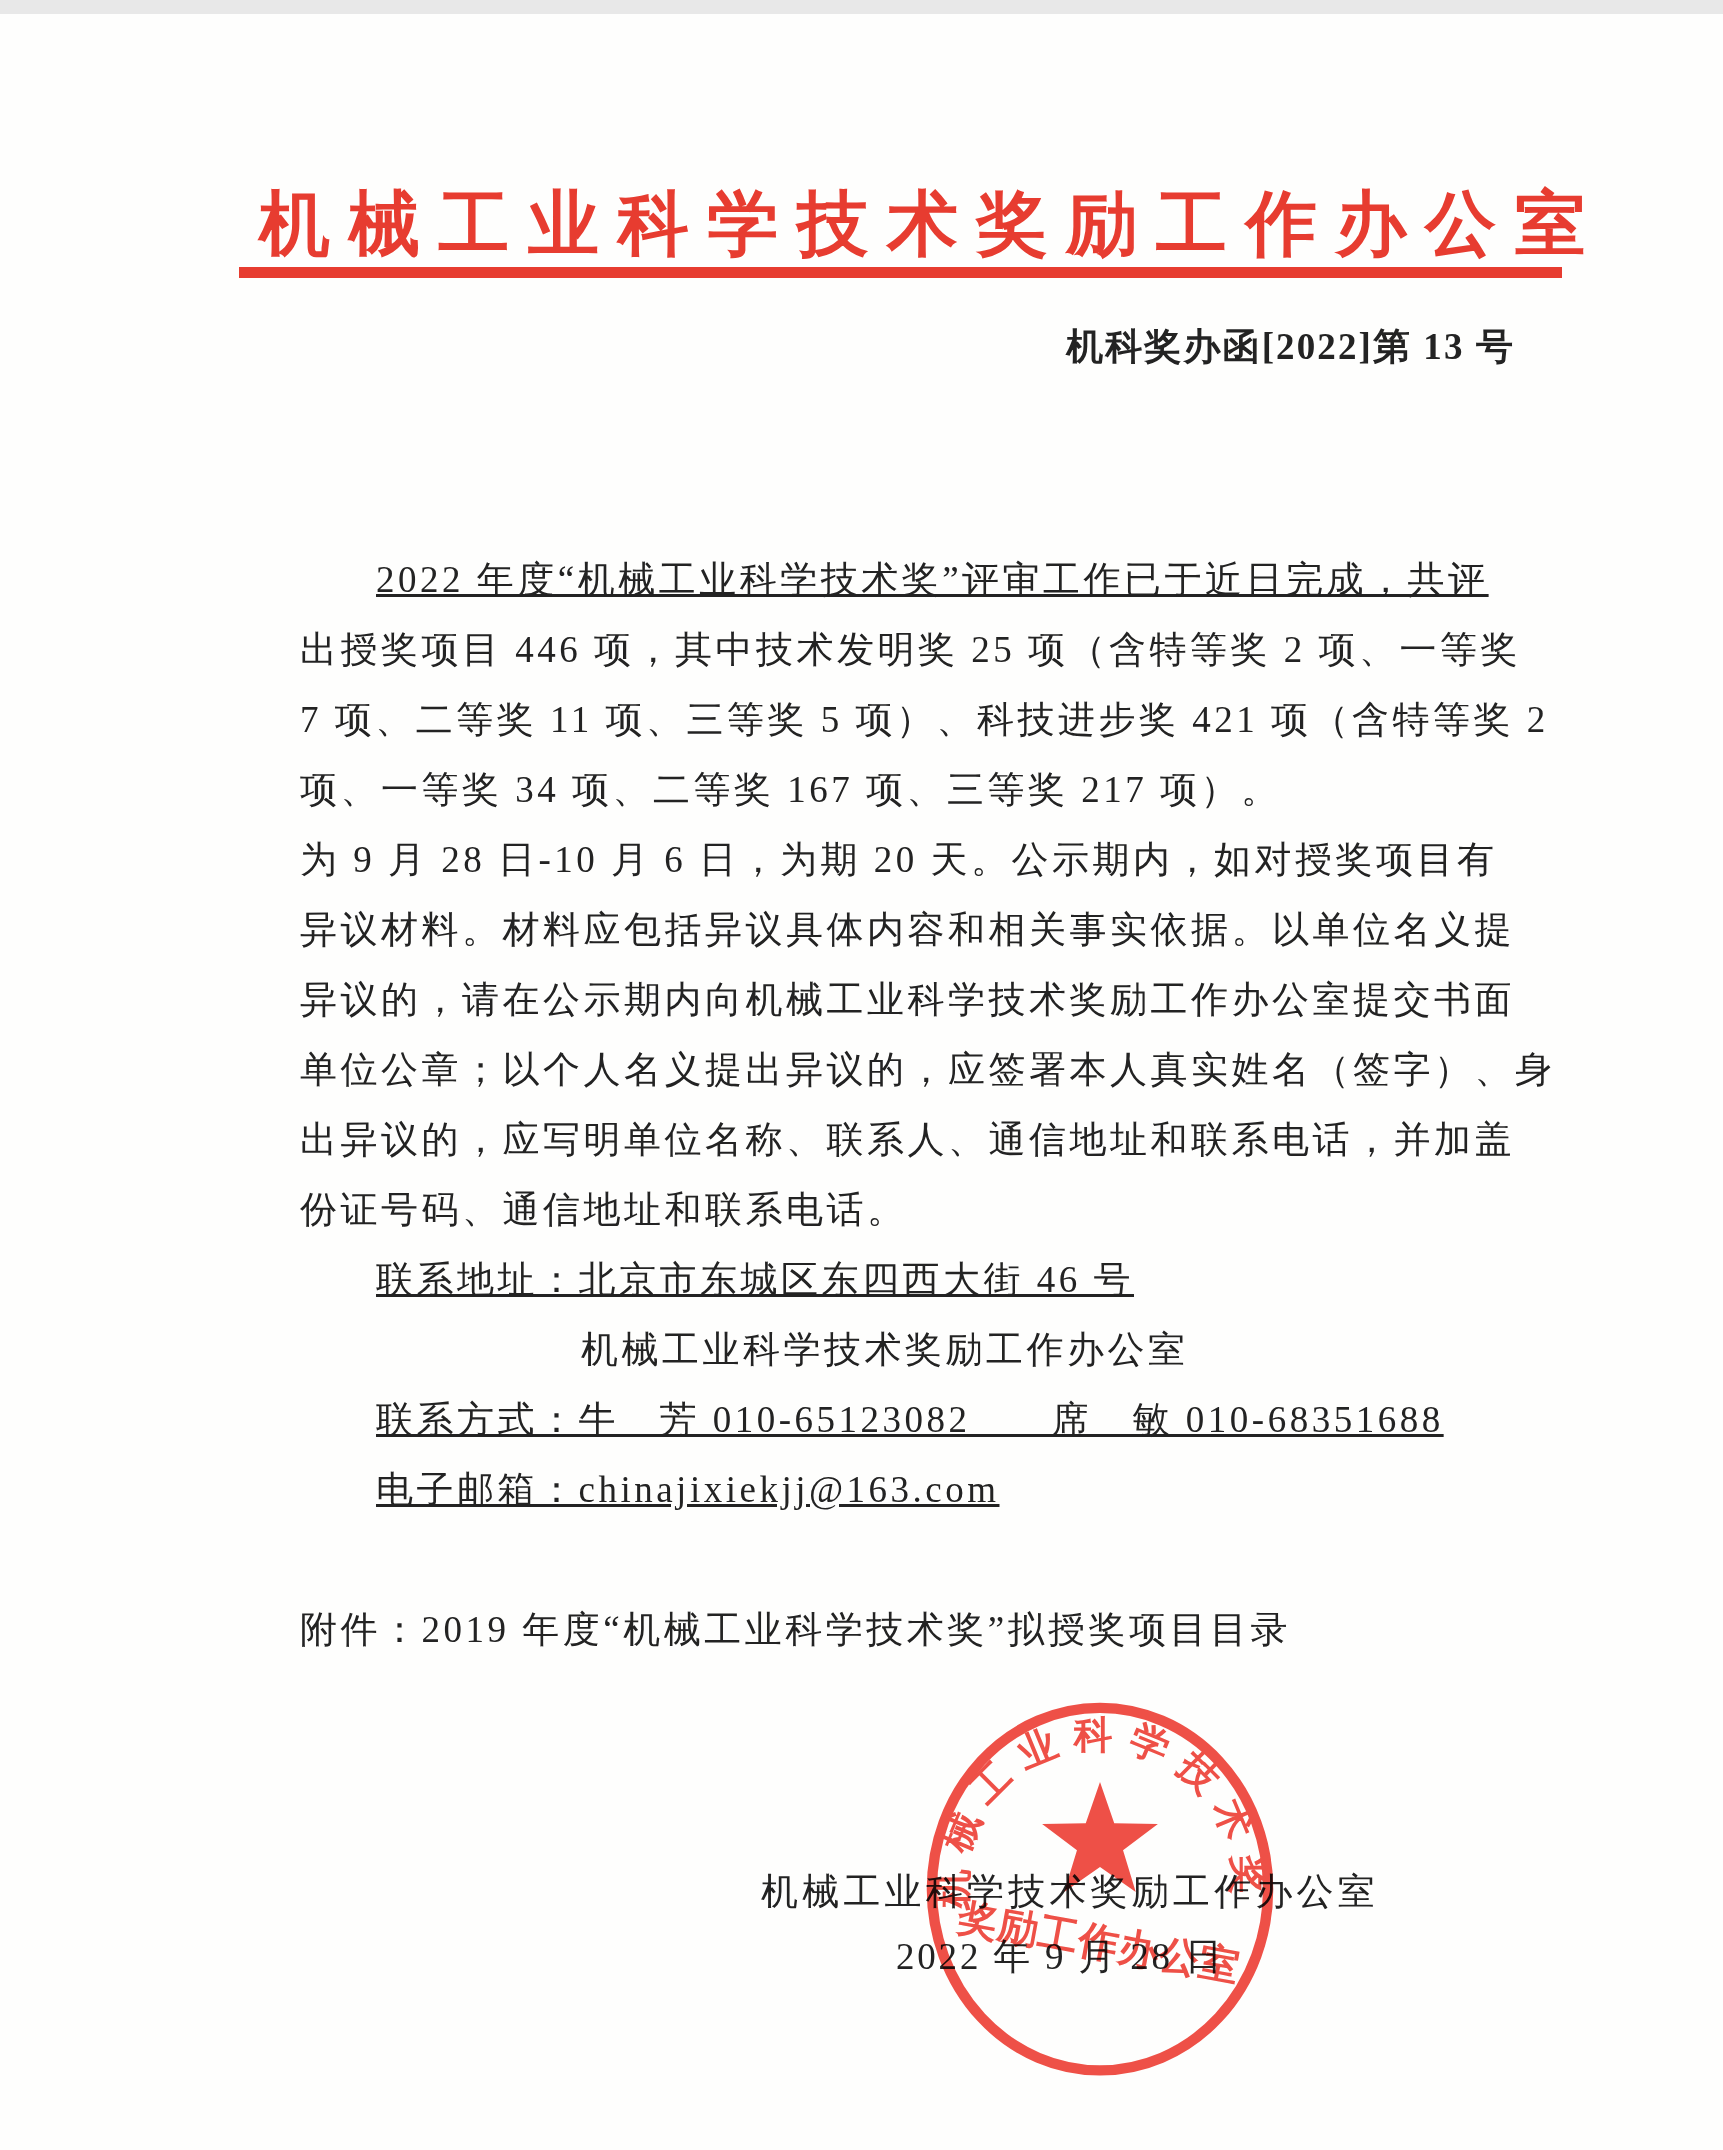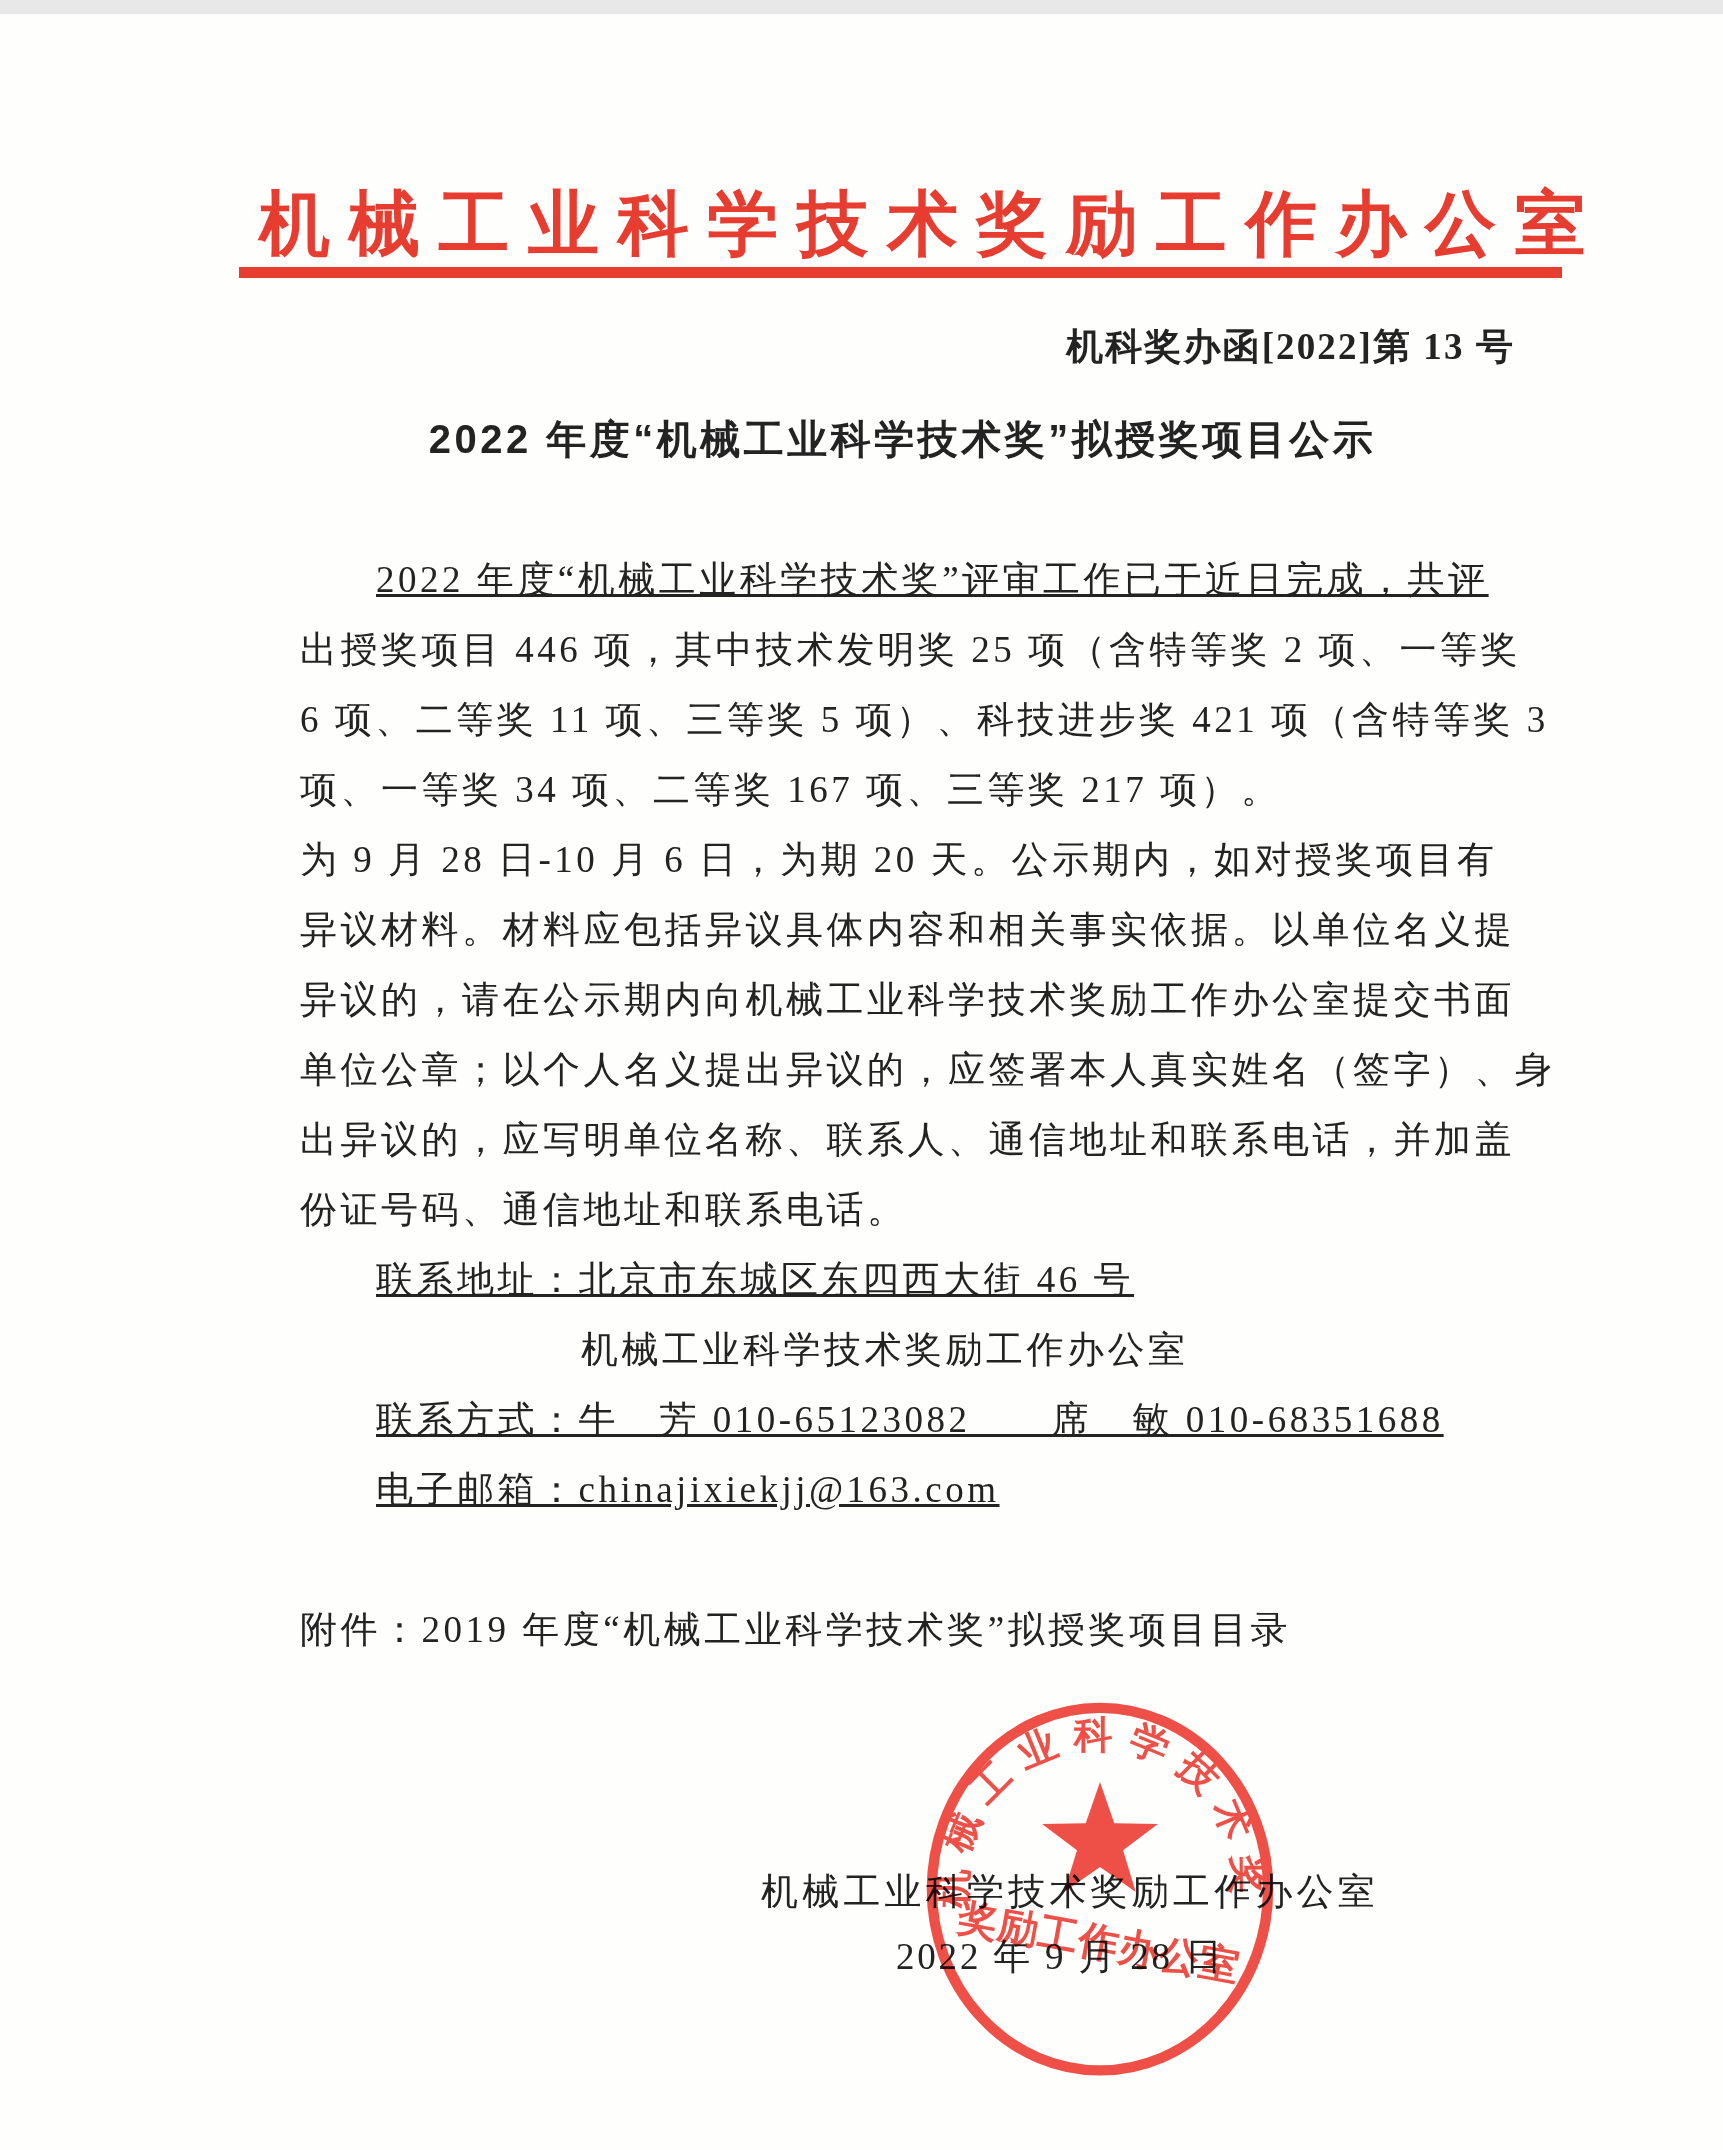--- a/index.html
+++ b/index.html
@@ -111,26 +111,25 @@
 <body>
 
 <div class="page">
 
   <div class="centered-col letterhead">机械工业科学技术奖励工作办公室</div>
 
   <div class="red-rule"></div>
 
   <div class="doc-number">机科奖办函[2022]第 13 号</div>
 
-  <div class="centered-col doc-title">2022 年度“机械工业科学技术奖”拟授奖项目公示</div>
 
   <div class="body-text">
       <div class="bline ind2">2022 年度“机械工业科学技术奖”评审工作已于近日完成，共评</div>
       <div class="bline">出授奖项目 446 项，其中技术发明奖 25 项（含特等奖 2 项、一等奖</div>
-      <div class="bline">6 项、二等奖 11 项、三等奖 5 项）、科技进步奖 421 项（含特等奖 3</div>
+      <div class="bline">7 项、二等奖 11 项、三等奖 5 项）、科技进步奖 421 项（含特等奖 2</div>
       <div class="bline">项、一等奖 34 项、二等奖 167 项、三等奖 217 项）。</div>
       <div class="bline">为 9 月 28 日-10 月 6 日，为期 20 天。公示期内，如对授奖项目有</div>
       <div class="bline">异议材料。材料应包括异议具体内容和相关事实依据。以单位名义提</div>
       <div class="bline">异议的，请在公示期内向机械工业科学技术奖励工作办公室提交书面</div>
       <div class="bline">单位公章；以个人名义提出异议的，应签署本人真实姓名（签字）、身</div>
       <div class="bline">出异议的，应写明单位名称、联系人、通信地址和联系电话，并加盖</div>
       <div class="bline">份证号码、通信地址和联系电话。</div>
       <div class="bline ind2">联系地址：北京市东城区东四西大街 46 号</div>
       <div class="bline ind7">机械工业科学技术奖励工作办公室</div>
       <div class="bline ind2">联系方式：牛　芳 010-65123082　　席　敏 010-68351688</div>

